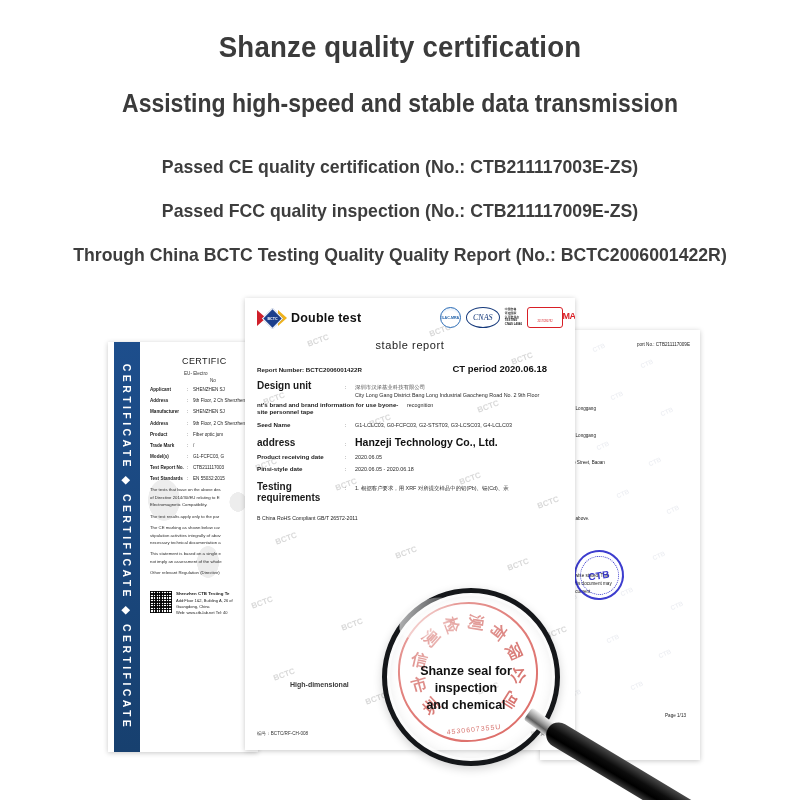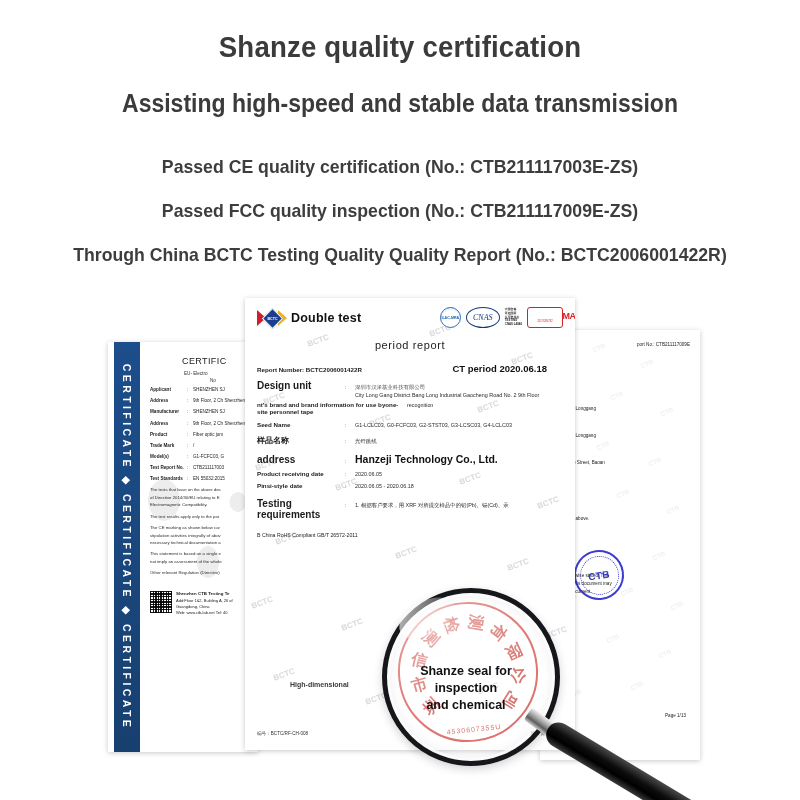--- a/index.html
+++ b/index.html
@@ -410,21 +410,21 @@
           <div class="bg-cnastxt">
             中国合格<br>评定国家<br>认可委员会<br>TESTING<br>CNAS L4846
           </div>
           <div class="bg-ma">
             <b>MA</b>
             <s>2017I280782</s>
           </div>
         </div>
       </div>
 
-      <div class="tr-title">period report</div>
+      <div class="tr-title">stable report</div>
 
       <div class="tr-meta">
         <span class="tr-repno">
           <span>Report Number:</span>
           <span>BCTC2006001422R</span>
         </span>
         <span class="tr-period">CT period 2020.06.18</span>
       </div>
 
       <div class="drow">
@@ -440,25 +440,20 @@
         <span class="dk sm" style="width:150px">nt's brand and brand information for use byone-site personnel tape</span>
         <span class="dv">recognition</span>
       </div>
 
       <div class="drow">
         <span class="dk" style="font-size:6.2px">Seed Name</span>
         <span class="dc">:</span>
         <span class="dv">G1-LCLC03, G0-FCFC03, G2-STST03, G3-LCSC03, G4-LCLC03</span>
       </div>
 
-      <div class="drow">
-        <span class="dk blur-cn" style="font-size:8px">样品名称</span>
-        <span class="dc">:</span>
-        <span class="dv">光纤跳线</span>
-      </div>
 
       <div class="drow">
         <span class="dk">address</span>
         <span class="dc">:</span>
         <span class="dv big">Hanzeji Technology Co., Ltd.</span>
       </div>
 
       <div class="drow" style="margin-top:2px">
         <span class="dk sm">Product receiving date</span>
         <span class="dc">:</span>

